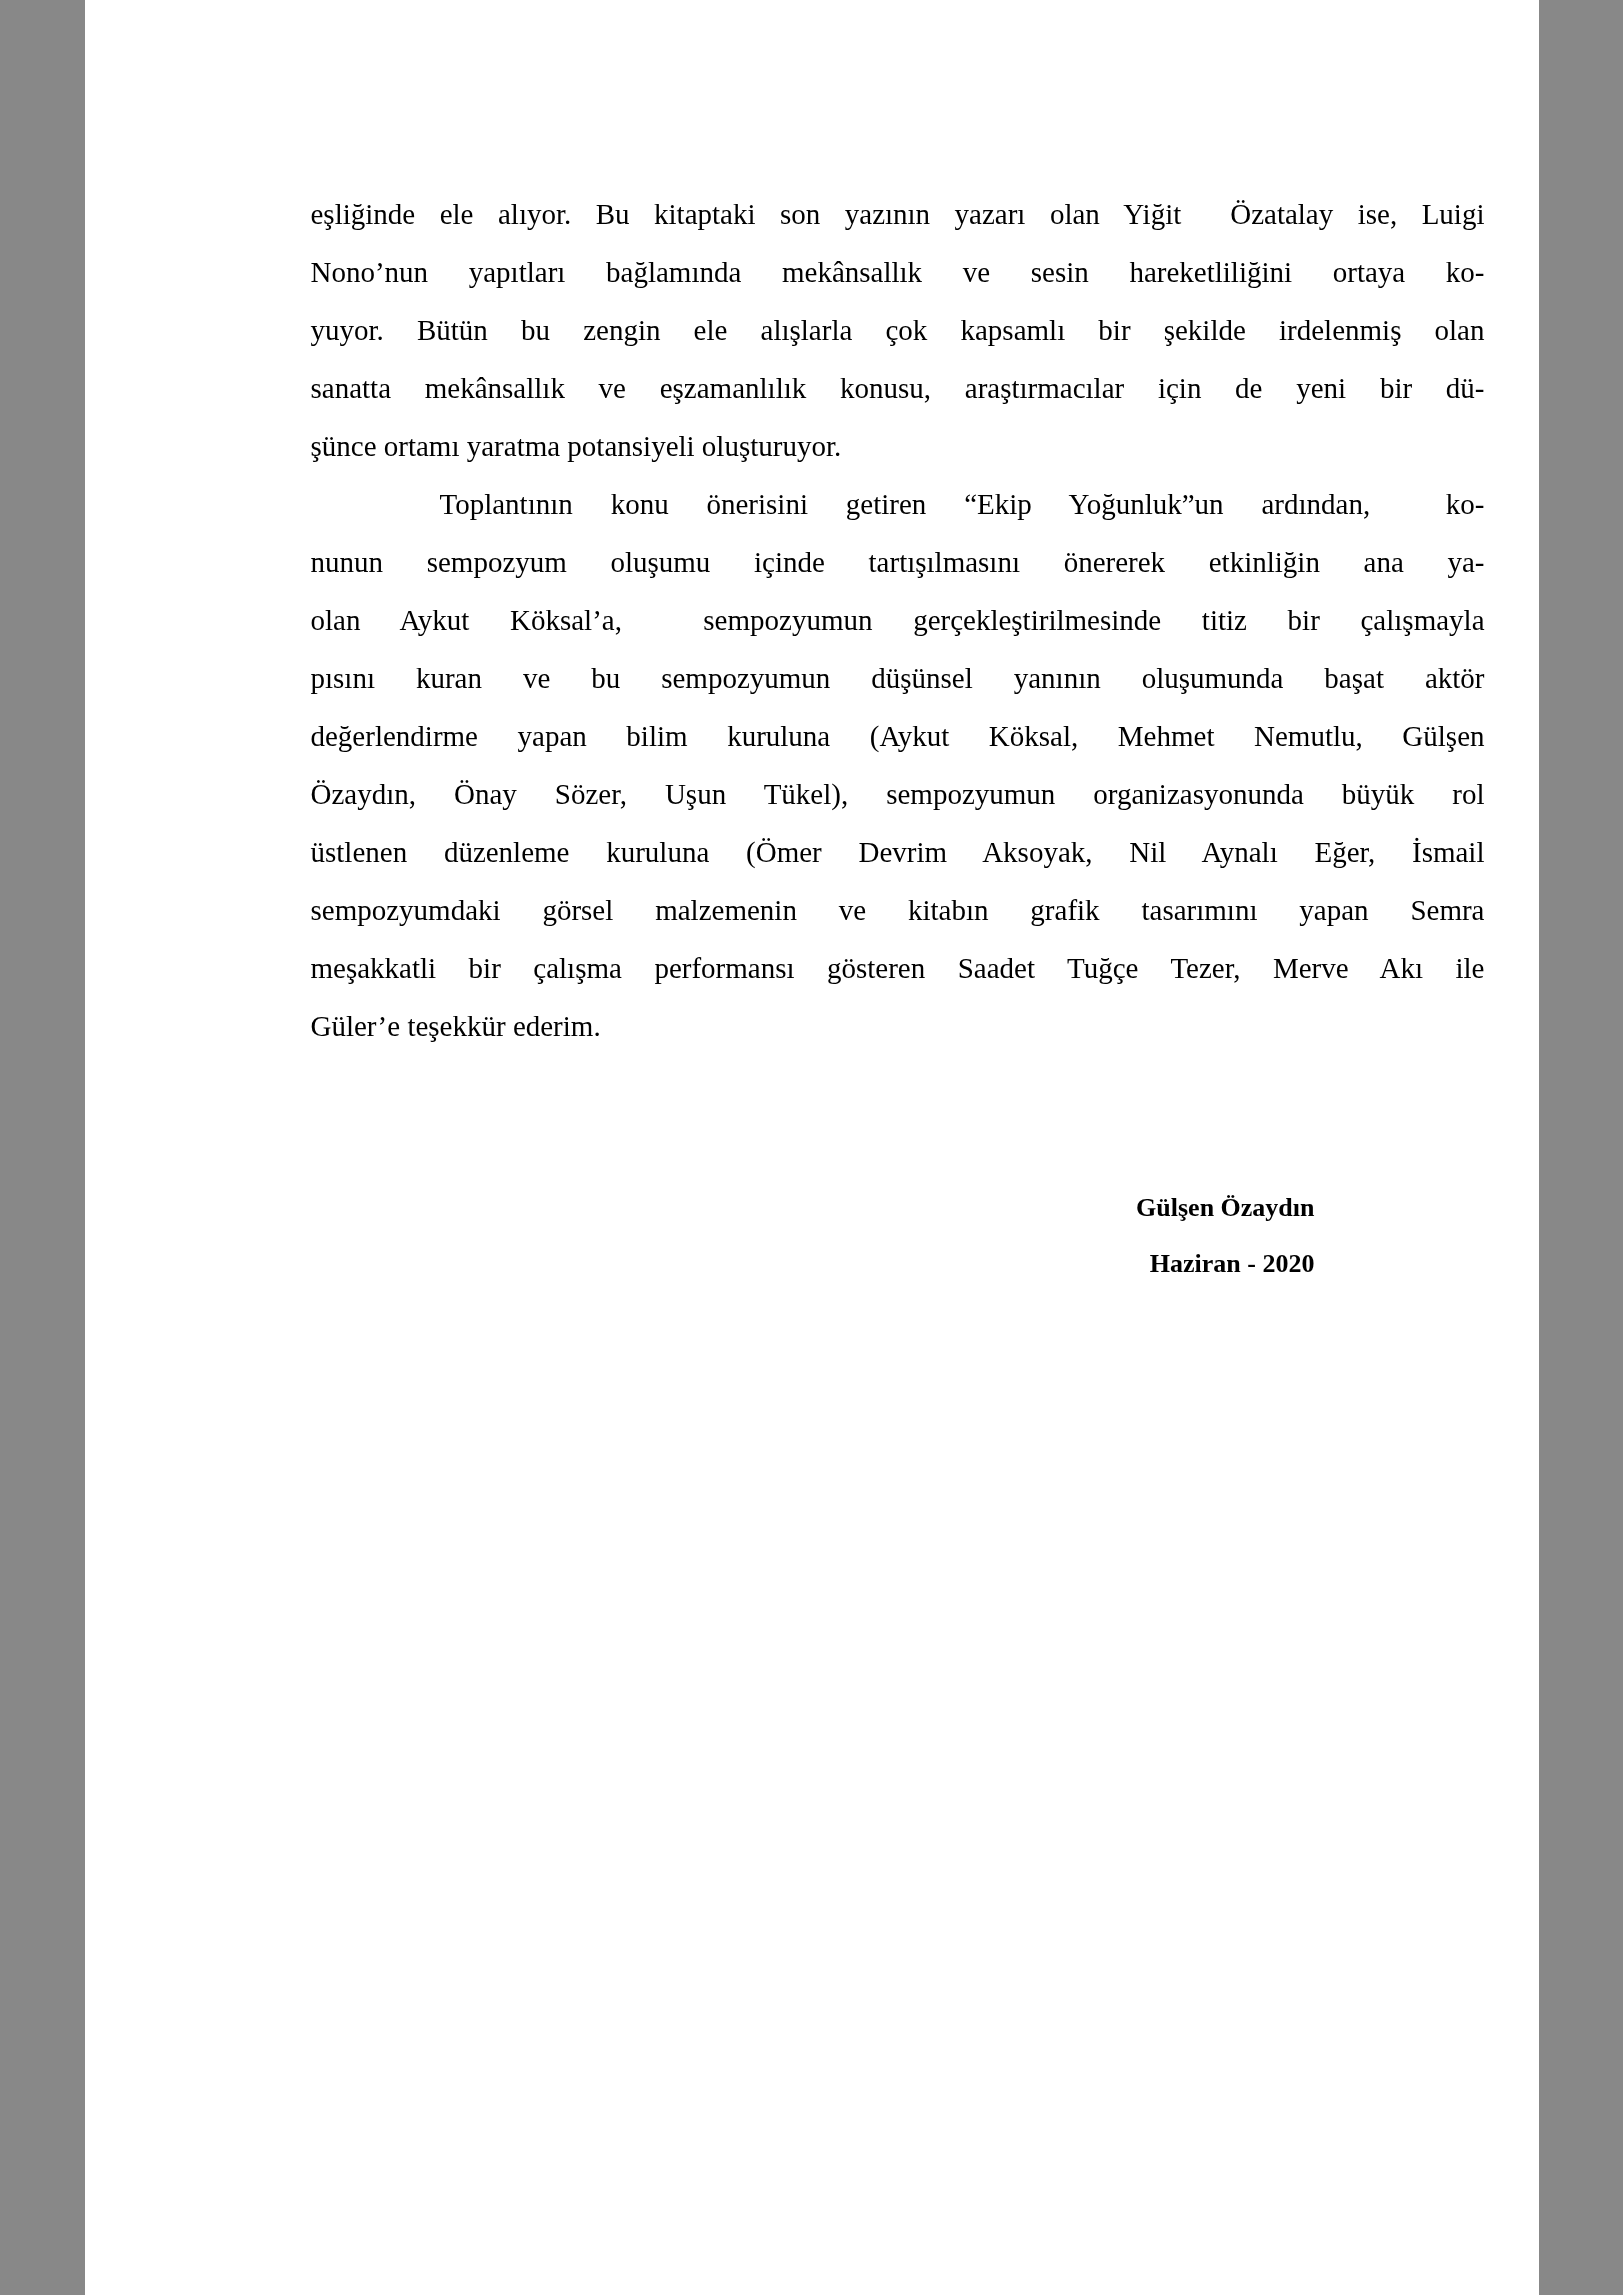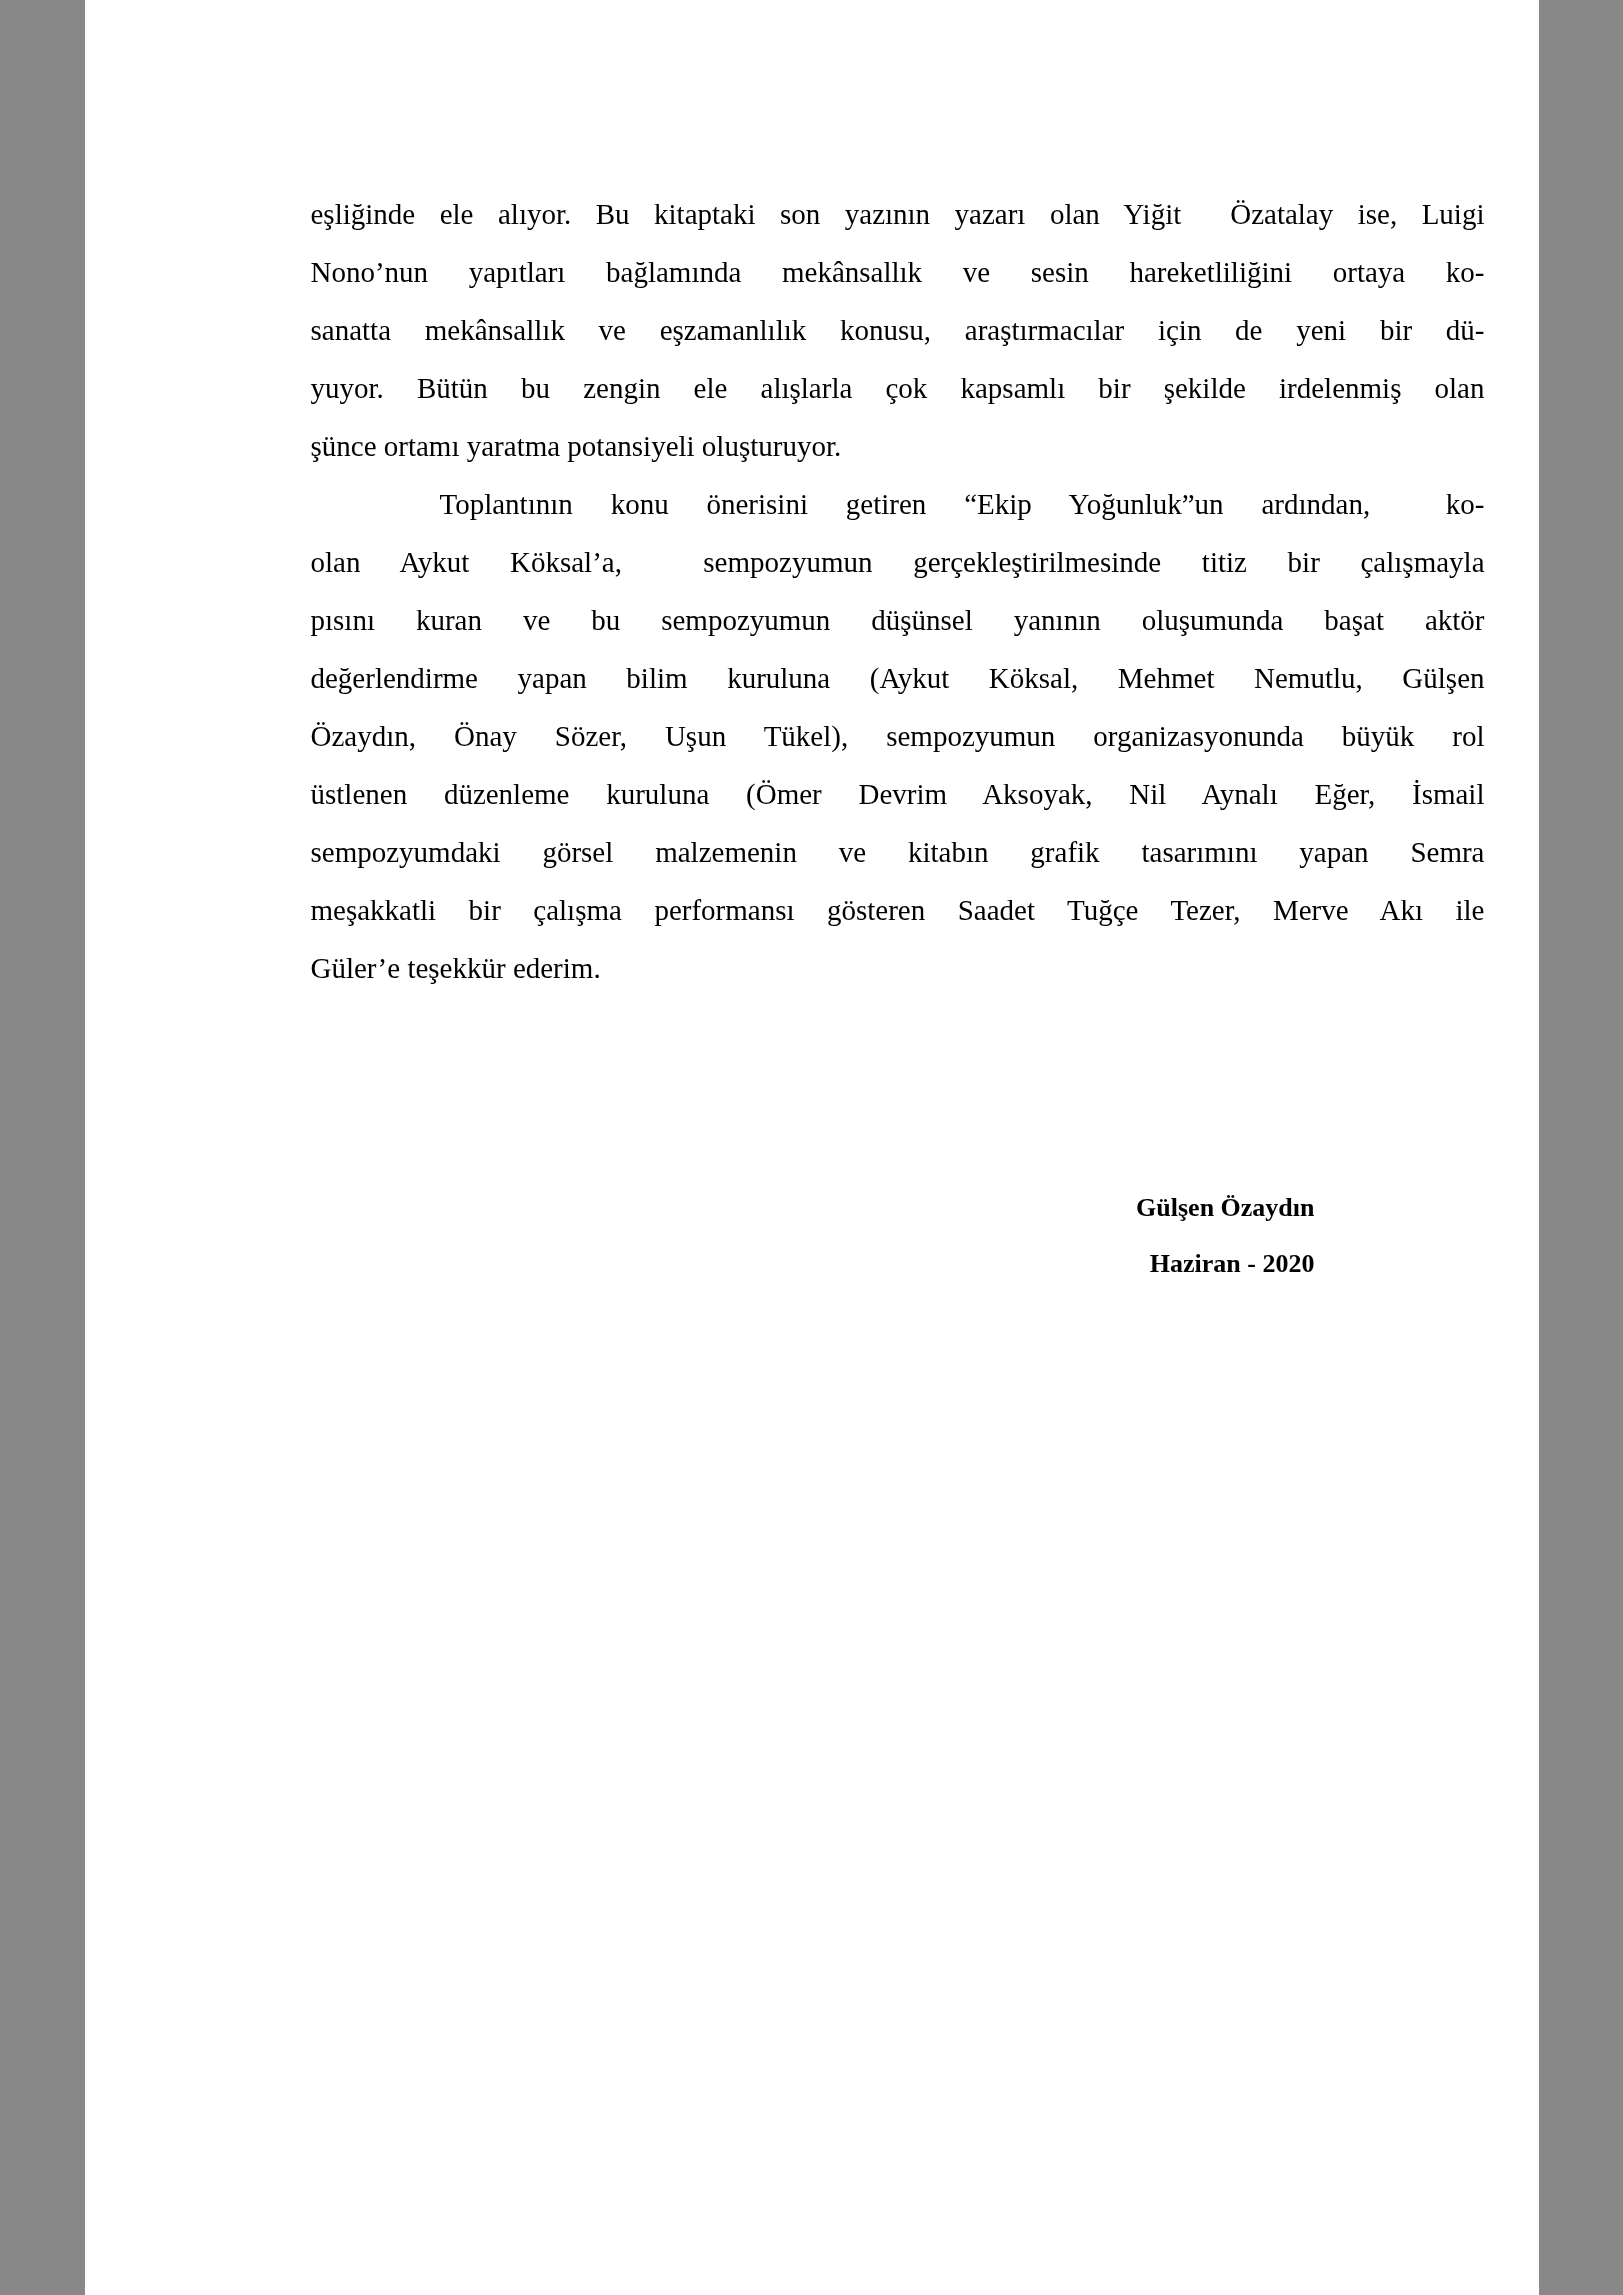--- a/index.html
+++ b/index.html
@@ -49,26 +49,27 @@
   .sig-date { font-weight: 700; }
 </style>
 </head>
 <body>
 
 <div class="page">
   <main class="body-text">
     <section class="paragraph">
       <div class="line">eşliğinde ele alıyor. Bu kitaptaki son yazının yazarı olan Yiğit  Özatalay ise, Luigi</div>
       <div class="line">Nono’nun yapıtları bağlamında mekânsallık ve sesin hareketliliğini ortaya ko-</div>
+      <div class="line">yuyor. Bütün bu zengin ele alışlarla çok kapsamlı bir şekilde irdelenmiş olan</div>
       <div class="line">sanatta mekânsallık ve eşzamanlılık konusu, araştırmacılar için de yeni bir dü-</div>
-      <div class="line">yuyor. Bütün bu zengin ele alışlarla çok kapsamlı bir şekilde irdelenmiş olan</div>
       <div class="line last">şünce ortamı yaratma potansiyeli oluşturuyor.</div>
     </section>
     <section class="paragraph">
       <div class="line indent">Toplantının konu önerisini getiren “Ekip Yoğunluk”un ardından,  ko-</div>
+      <div class="line">nunun sempozyum oluşumu içinde tartışılmasını önererek etkinliğin ana ya-</div>
       <div class="line">olan Aykut Köksal’a,  sempozyumun gerçekleştirilmesinde titiz bir çalışmayla</div>
       <div class="line">pısını kuran ve bu sempozyumun düşünsel yanının oluşumunda başat aktör</div>
       <div class="line">değerlendirme yapan bilim kuruluna (Aykut Köksal, Mehmet Nemutlu, Gülşen</div>
       <div class="line">Özaydın, Önay Sözer, Uşun Tükel), sempozyumun organizasyonunda büyük rol</div>
       <div class="line">üstlenen düzenleme kuruluna (Ömer Devrim Aksoyak, Nil Aynalı Eğer, İsmail</div>
       <div class="line">sempozyumdaki görsel malzemenin ve kitabın grafik tasarımını yapan Semra</div>
       <div class="line">meşakkatli bir çalışma performansı gösteren Saadet Tuğçe Tezer, Merve Akı ile</div>
       <div class="line last">Güler’e teşekkür ederim.</div>
     </section>
   </main>

